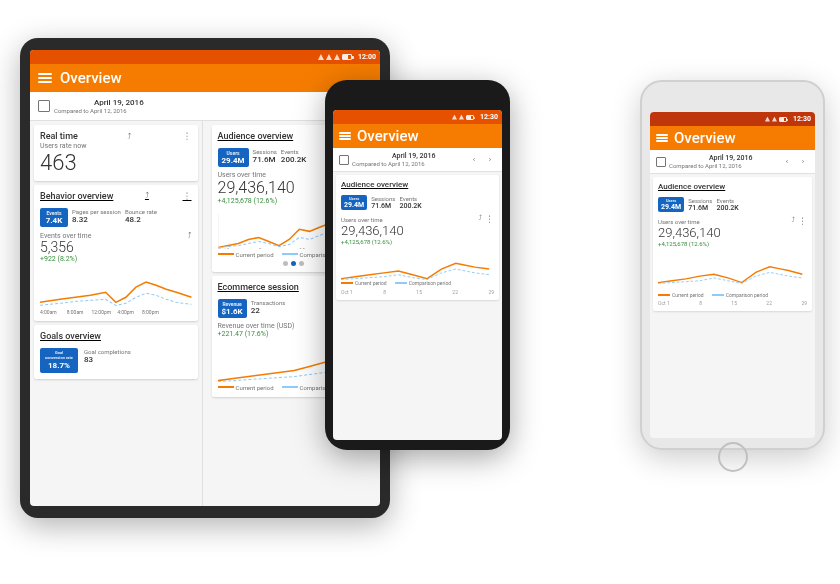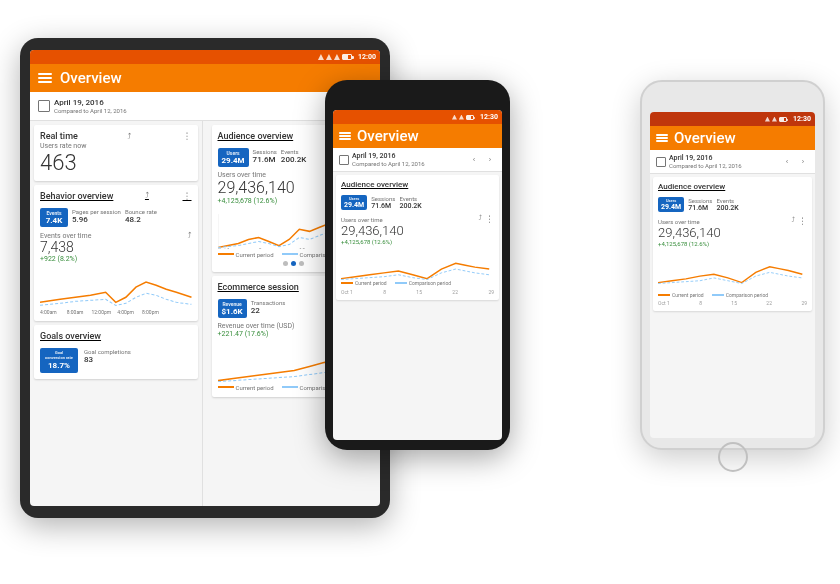--- a/index.html
+++ b/index.html
@@ -188,20 +188,21 @@
     .calendar-icon-sm {
       width: 10px;
       height: 10px;
       border: 1px solid #757575;
       border-radius: 1px;
     }
     .date-text {
       font-size: 8px;
       color: #333;
       font-weight: 500;
+      margin-left: 40px;
     }
     .date-sub {
       font-size: 6px;
       color: #757575;
     }
     .date-info { flex: 1; }
     .nav-arrows { display: flex; gap: 4px; margin-left: auto; }
     .nav-arrow {
       width: 12px;
       height: 12px;
@@ -485,32 +486,32 @@
               <span class="icon-share">⤴</span>
               <span style="font-size:9px;color:#757575;margin-left:2px">⋮</span>
             </div>
             <div class="metrics-row">
               <div class="metric-badge">
                 <div style="font-size:5px;opacity:0.85">Events</div>
                 <div style="font-size:8px">7.4K</div>
               </div>
               <div class="metric-item">
                 <span class="metric-label">Pages per session</span>
-                <span class="metric-value">5.96</span>
+                <span class="metric-value">8.32</span>
               </div>
               <div class="metric-item">
                 <span class="metric-label">Bounce rate</span>
                 <span class="metric-value">48.2</span>
               </div>
             </div>
             <div style="display:flex;align-items:center;justify-content:space-between;margin-top:4px">
               <span style="font-size:7px;color:#757575">Events over time</span>
               <span class="icon-share">⤴</span>
             </div>
-            <div class="big-number" style="font-size:14px">7,438</div>
+            <div class="big-number" style="font-size:14px">5,356</div>
             <div class="change-positive">+922 (8.2%)</div>
             <div class="mini-chart">
               <svg viewBox="0 0 150 40" class="chart">
                 <polyline points="0,35 20,32 35,30 50,28 65,25 75,35 85,30 95,20 105,15 115,18 125,22 135,25 150,30" fill="none" stroke="#f57c00" stroke-width="1.5"></polyline>
                 <polyline points="0,38 20,36 35,34 50,33 65,32 75,38 85,36 95,30 105,26 115,28 125,32 135,35 150,37" fill="none" stroke="#90caf9" stroke-width="1" stroke-dasharray="3,2"></polyline>
               </svg>
             </div>
             <div style="display:flex;gap:2px;margin-top:2px;font-size:5px;color:#757575">
               <span>4:00am</span>
                 <span style="margin-left:8px">8:00am</span>

